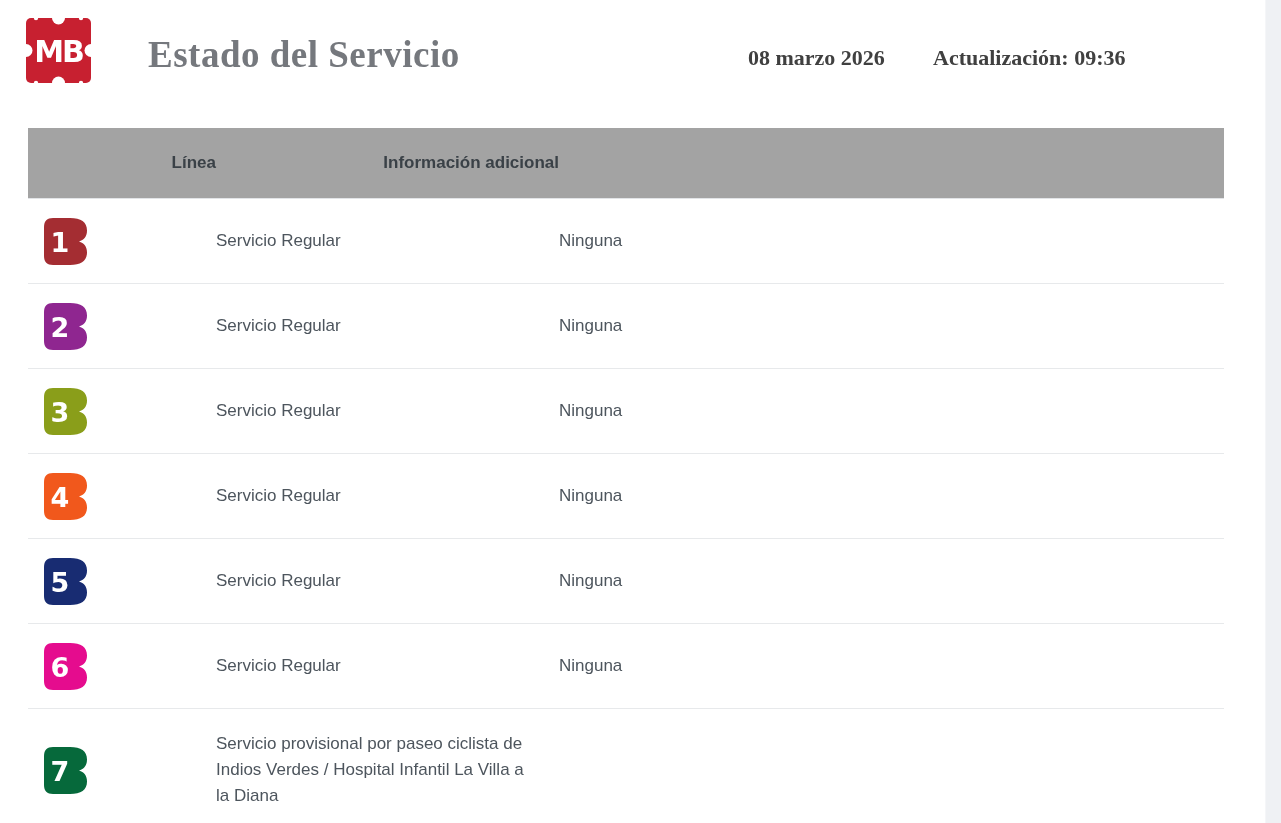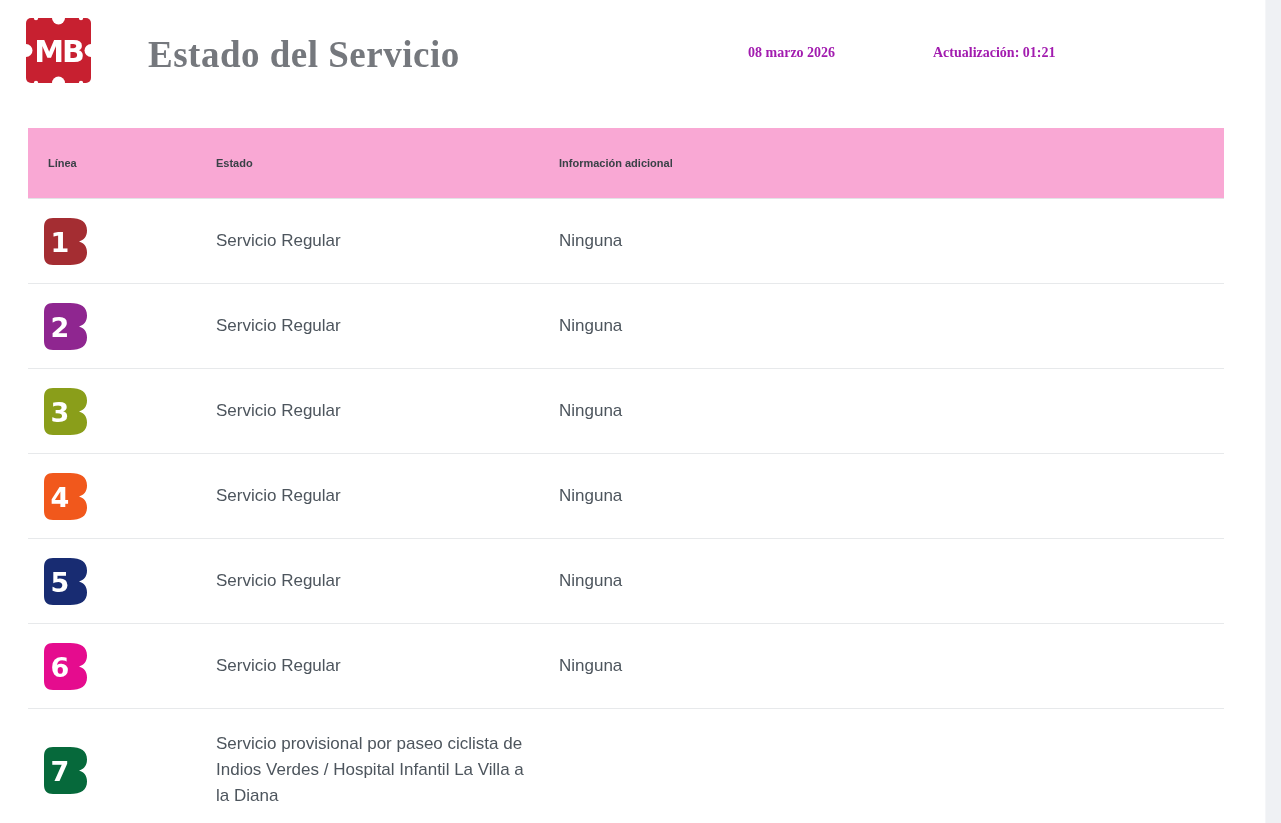--- a/index.html
+++ b/index.html
@@ -18,38 +18,38 @@
   .logo { position: absolute; left: 25px; top: 16px; width: 67px; height: 69px; }
   .page-title {
     position: absolute; left: 148px; top: 33px;
     font-family: "Liberation Serif", serif;
     font-weight: bold; font-size: 37px; color: #75787d;
     letter-spacing: 0.5px; white-space: nowrap;
   }
   .meta-date, .meta-updated {
     position: absolute; top: 45px;
     font-family: "Liberation Serif", serif;
-    font-weight: bold; font-size: 14px; color: #a21caf;
+    font-weight: bold; font-size: 22px; color: #404040;
     white-space: nowrap;
   }
   .meta-date { left: 748px; }
   .meta-updated { left: 933px; }
 
   
   .status-table { position: absolute; left: 28px; top: 128px; width: 1196px; }
   .thead, .trow {
     display: grid;
     grid-template-columns: 188px 343px 342px 323px;
     align-items: center;
   }
   .thead {
     height: 70px;
-    background: #f9a8d4;
+    background: #a3a3a3;
     border-bottom: 1px solid #e2e4e7;
-    font-weight: bold; font-size: 11px; color: #3a4147;
+    font-weight: bold; font-size: 17px; color: #3a4147; text-align: right;
   }
   .thead .hc1 { padding-left: 20px; }
   .trow {
     min-height: 84px;
     border-bottom: 1px solid #e7e9eb;
     font-size: 17px; color: #4d555d;
   }
   .trow .c1 { padding-left: 16px; display: flex; align-items: center; }
   .trow .c4 { padding-right: 18px; line-height: 26px; padding-top: 22px; padding-bottom: 22px; }
   .badge-num {
@@ -80,28 +80,27 @@
         <circle cx="66" cy="34.5" r="6.5" fill="#ffffff"></circle>
         <circle cx="11" cy="2" r="2.2" fill="#ffffff"></circle>
         <circle cx="56" cy="2" r="2.2" fill="#ffffff"></circle>
         <circle cx="11" cy="67" r="2.2" fill="#ffffff"></circle>
         <circle cx="56" cy="67" r="2.2" fill="#ffffff"></circle>
         <text x="33.5" y="46" text-anchor="middle" fill="#ffffff" font-family="DejaVu Sans, sans-serif" font-weight="bold" font-size="30" letter-spacing="-2">MB</text>
       </g>
     </svg>
     <div class="page-title">Estado del Servicio</div>
     <div class="meta-date">08 marzo 2026</div>
-    <div class="meta-updated">Actualización: 01:21</div>
+    <div class="meta-updated">Actualización: 09:36</div>
   </div>
 
   <div class="status-table">
 
     <div class="thead">
       <div class="hc1">Línea</div>
-      <div class="hc2">Estado</div>
       <div class="hc4">Información adicional</div>
     </div>
 
     <div class="trow">
       <div class="c1">
         <svg width="43" height="47" viewBox="0 0 43 47">
           <path d="M 9 0 H 26 C 37 0 43 4 43 12.5 C 43 18.5 40 22 35 23.5 C 40 25 43 28.5 43 34.5 C 43 43 37 47 26 47 H 9 C 3 47 0 44 0 38 V 9 C 0 3 3 0 9 0 Z" fill="#A42D32"></path>
           <text class="badge-num" x="16" y="34" text-anchor="middle" fill="#ffffff" font-size="27" font-weight="bold">1</text>
         </svg>
       </div>

